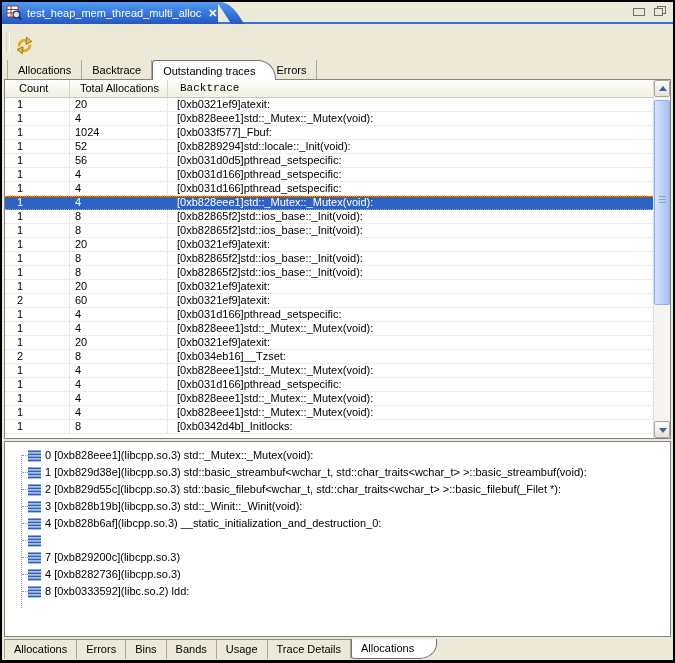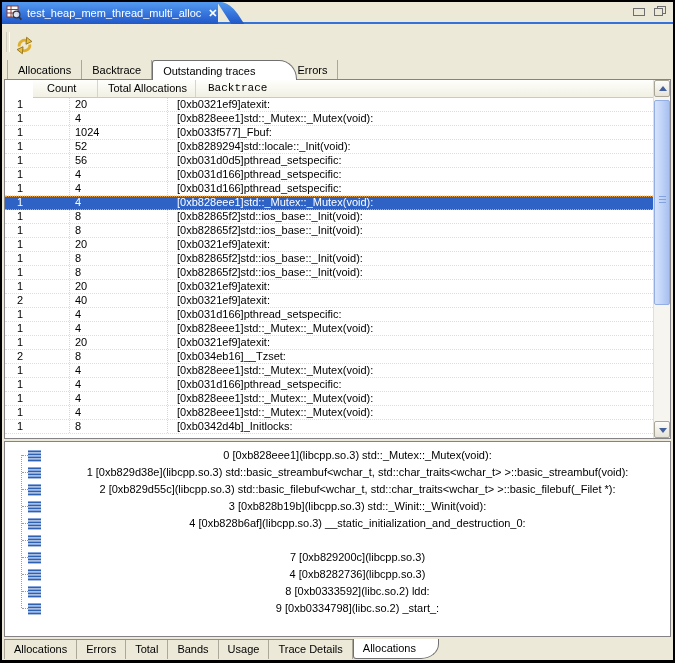--- a/index.html
+++ b/index.html
@@ -37,32 +37,32 @@
   .tb-groove{position:absolute;left:4px;top:8px;width:2px;height:20px;border-left:1px solid #CFCDBE;border-right:1px solid #FFFFFF;}
   .refresh-btn{position:absolute;left:11px;top:10px;width:22px;height:22px;display:flex;align-items:center;justify-content:center;}
 
   
   .view-tabs{position:absolute;left:0;top:56px;right:0;height:21px;display:flex;align-items:flex-end;padding-left:5px;font-size:11px;}
   .vtab{padding:4px 10px 3px;line-height:12px;border-right:1px solid #ACA899;color:#000;white-space:nowrap;}
   .vtab:first-child{border-left:1px solid #ACA899;}
   .vtab.active{
     background:#fff;border:1px solid #707070;border-bottom:none;
     border-radius:3px 18px 0 0 / 3px 19px 0 0;
-    padding-right:41px;margin-right:-10px;position:relative;z-index:3;margin-bottom:-1px;
+    padding-right:20px;margin-right:-10px;position:relative;z-index:3;margin-bottom:-1px;
   }
 
   
   .trace-table{
     position:absolute;left:2px;top:77px;width:667px;height:360px;box-sizing:border-box;
     background:#fff;border:1px solid #848284;
   }
   .thead{
     position:absolute;left:0;top:0;right:17px;height:18px;display:flex;box-sizing:border-box;
     background:linear-gradient(180deg,#FEFEFC,#F2F0E3);border-bottom:1px solid #CDCABB;
-    font-size:11px;line-height:17px;color:#000;margin-left:28px;
+    font-size:11px;line-height:17px;color:#000;
   }
   .hcell{box-sizing:border-box;overflow:hidden;white-space:nowrap;}
   .hcell.h0{width:65px;padding-left:14px;border-right:1px solid #D8D5C6;}
   .hcell.h1{width:98px;padding-left:10px;border-right:1px solid #D8D5C6;}
   .hcell.h2{flex:1;padding-left:12px;font-family:Liberation Mono, monospace;}
   .tbody{position:absolute;left:0;top:18px;right:17px;bottom:0;overflow:hidden;}
   .trow{height:14px;display:flex;box-sizing:border-box;font-size:11px;line-height:13px;border-bottom:1px dotted #E0DDD1;color:#000;white-space:nowrap;}
   .trow .cell{box-sizing:border-box;overflow:hidden;}
   .cell.c0{width:65px;padding-left:12px;border-right:1px dotted #DAD7CA;}
   .cell.c1{width:98px;padding-left:5px;border-right:1px dotted #DAD7CA;}
@@ -84,21 +84,21 @@
     border:1px solid #93AEE3;border-radius:2px;
   }
   .sb-grip{position:absolute;left:4px;top:95px;width:7px;height:8px;
     background:repeating-linear-gradient(180deg,#83A2DF 0 1px,transparent 1px 3px);}
 
   
   .bt-panel{
     position:absolute;left:2px;top:439px;width:667px;height:196px;box-sizing:border-box;
     background:#fff;border:1px solid #848284;overflow:hidden;
   }
-  .bt-inner{position:absolute;inset:0;padding-top:5px;text-align:center;}
+  .bt-inner{position:absolute;inset:0;padding-top:5px;}
   .tree-vline{position:absolute;left:16px;top:13px;height:153px;border-left:1px dotted #9C9C9C;}
   .titem{height:17px;position:relative;padding-left:40px;font-size:11px;line-height:17px;white-space:nowrap;color:#000;}
   .titem::before{content:'';position:absolute;left:17px;top:8px;width:6px;border-top:1px dotted #9C9C9C;}
   .bars-icon{position:absolute;left:23px;top:3px;width:13px;height:12px;}
 
   
   .bottom-tabs{position:absolute;left:2px;top:637px;display:inline-flex;align-items:flex-start;border-top:1px solid #918F82;font-size:11px;}
   .btab{padding:3px 9px 4px;line-height:12px;border-right:1px solid #ACA899;color:#000;white-space:nowrap;}
   .btab:first-child{border-left:1px solid #ACA899;}
   .btab.active{
@@ -223,21 +223,21 @@
           <div class="cell c1">8</div>
           <div class="cell c2">[0xb82865f2]std::ios_base::_Init(void):</div>
         </div>
         <div class="trow">
           <div class="cell c0">1</div>
           <div class="cell c1">20</div>
           <div class="cell c2">[0xb0321ef9]atexit:</div>
         </div>
         <div class="trow">
           <div class="cell c0">2</div>
-          <div class="cell c1">40</div>
+          <div class="cell c1">60</div>
           <div class="cell c2">[0xb0321ef9]atexit:</div>
         </div>
         <div class="trow">
           <div class="cell c0">1</div>
           <div class="cell c1">4</div>
           <div class="cell c2">[0xb031d166]pthread_setspecific:</div>
         </div>
         <div class="trow">
           <div class="cell c0">1</div>
           <div class="cell c1">4</div>
@@ -378,36 +378,26 @@
         <div class="titem"><span class="bars-icon"><svg width="13" height="12" viewBox="0 0 13 12">
               <rect x="0" y="0" width="13" height="2.4" fill="#2E61B2"></rect>
               <rect x="0" y="0" width="13" height="1" fill="#85A7DD"></rect>
               <rect x="0" y="3" width="13" height="2.4" fill="#2E61B2"></rect>
               <rect x="0" y="3" width="13" height="1" fill="#85A7DD"></rect>
               <rect x="0" y="6" width="13" height="2.4" fill="#2E61B2"></rect>
               <rect x="0" y="6" width="13" height="1" fill="#85A7DD"></rect>
               <rect x="0" y="9" width="13" height="2.4" fill="#2E61B2"></rect>
               <rect x="0" y="9" width="13" height="1" fill="#85A7DD"></rect>
             </svg></span><span>8 [0xb0333592](libc.so.2) ldd:</span></div>
-        <div class="titem"><span class="bars-icon"><svg width="13" height="12" viewBox="0 0 13 12">
-              <rect x="0" y="0" width="13" height="2.4" fill="#2E61B2"></rect>
-              <rect x="0" y="0" width="13" height="1" fill="#85A7DD"></rect>
-              <rect x="0" y="3" width="13" height="2.4" fill="#2E61B2"></rect>
-              <rect x="0" y="3" width="13" height="1" fill="#85A7DD"></rect>
-              <rect x="0" y="6" width="13" height="2.4" fill="#2E61B2"></rect>
-              <rect x="0" y="6" width="13" height="1" fill="#85A7DD"></rect>
-              <rect x="0" y="9" width="13" height="2.4" fill="#2E61B2"></rect>
-              <rect x="0" y="9" width="13" height="1" fill="#85A7DD"></rect>
-            </svg></span><span>9 [0xb0334798](libc.so.2) _start_:</span></div>
       </div>
   </div>
 
   <div class="bottom-tabs">
       <div class="btab">Allocations</div>
       <div class="btab">Errors</div>
-      <div class="btab">Total</div>
+      <div class="btab">Bins</div>
       <div class="btab">Bands</div>
       <div class="btab">Usage</div>
       <div class="btab">Trace Details</div>
       <div class="btab active">Allocations</div>
     </div>
 
 </div>
 
 </body></html>

